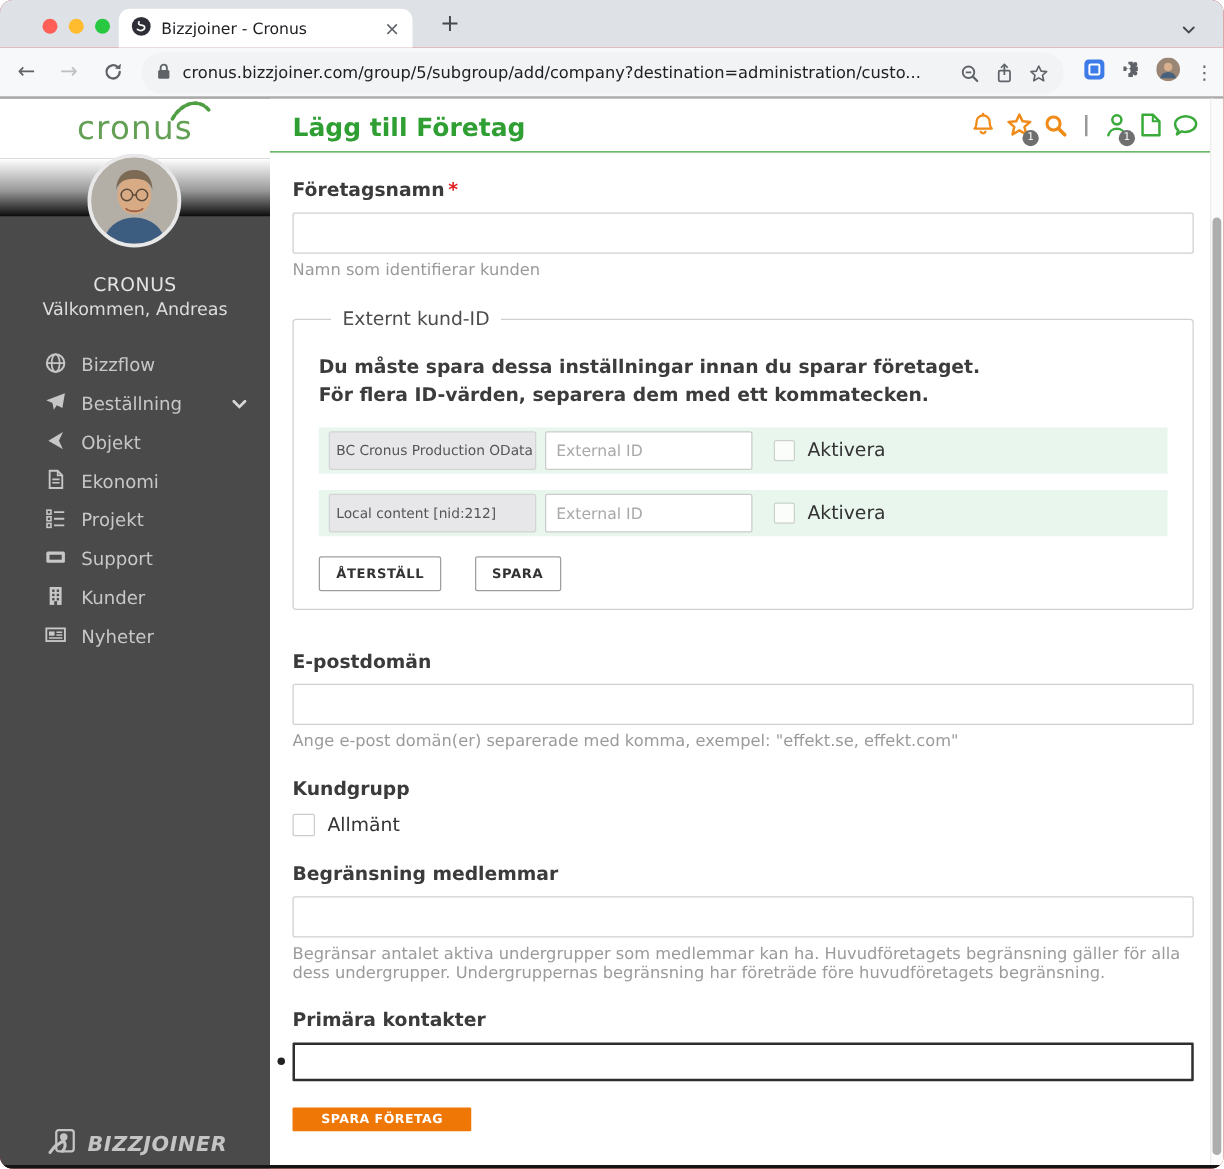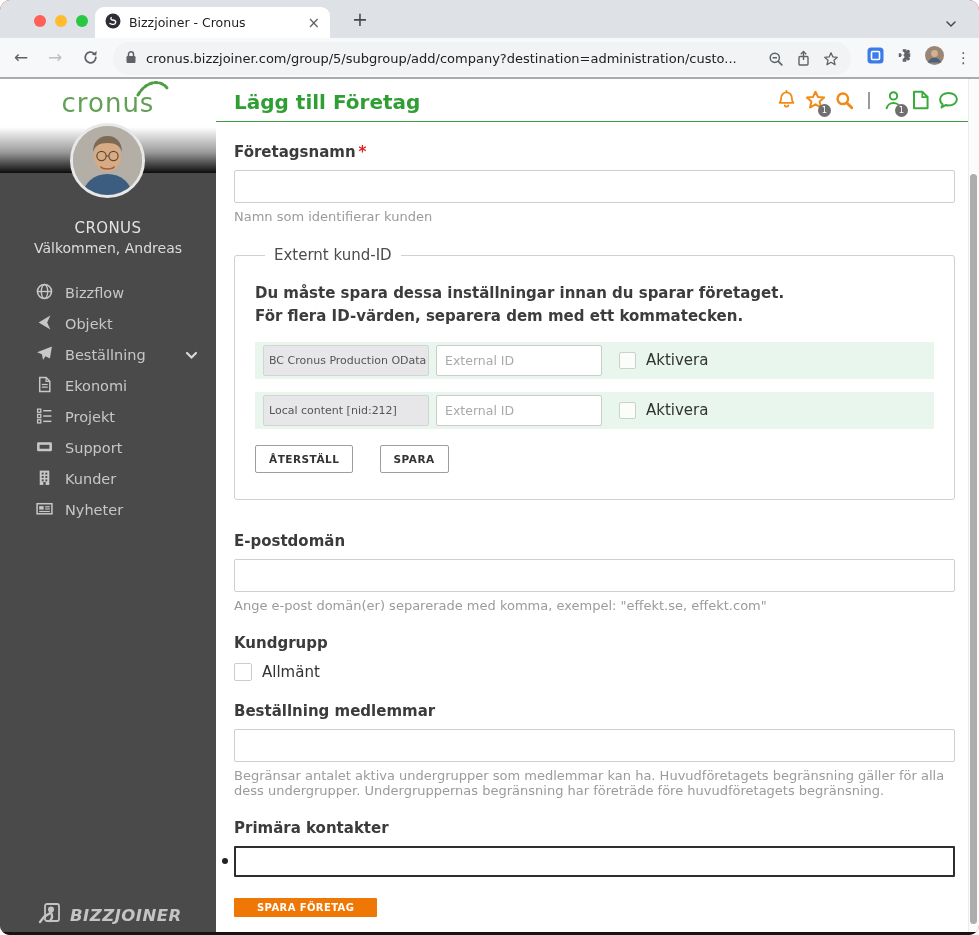--- a/index.html
+++ b/index.html
@@ -55,21 +55,21 @@
   .hdr-sep { width:2px; height:17px; background:#9a9a9a; margin:0 5px; }
   .badge { position:absolute; right:-5px; bottom:-7px; width:13px; height:13px; border-radius:50%; background:#6f6f6f; color:#fff; font-size:8.5px; text-align:center; line-height:13px; }
 
   .form-area { position:absolute; left:0; right:0; top:43px; bottom:0; padding:0 16px 0 18px; overflow:hidden; }
   .field-label { font-size:15px; font-weight:700; color:#3b3b3b; margin-top:21px; }
   .req { color:#e02020; margin-left:3px; }
   .text-input { width:100%; height:33px; border:1px solid #cfcfcf; border-radius:2px; margin-top:9px; padding:0 9px; font-size:13.5px; color:#333; font-family:inherit; outline:none; }
   .text-input::placeholder { color:#a5a5a5; }
   .help { font-size:13px; color:#9b9b9b; margin-top:6px; }
 
-  fieldset.extid { margin-top:22px; border:1px solid #d0d0d0; border-radius:3px; padding:6px 20px 26px 20px; }
+  fieldset.extid { margin-top:22px; border:1px solid #d0d0d0; border-radius:3px; padding:6px 20px 14px 20px; }
   fieldset.extid legend { font-size:15px; color:#4c4c4c; margin-left:10px; padding:0 9px; }
   .extid-note { font-size:15px; font-weight:700; color:#3c3c3c; line-height:1.55; margin-top:12px; }
   .extid-row { display:flex; align-items:center; background:#e8f6ee; height:37px; margin-top:13px; padding:0 8px; }
   .src-box { width:166px; height:31px; background:#e7e6e9; border:1px solid #d4d4d4; border-radius:2px; font-size:11px; color:#555; line-height:29px; padding:0 5px; white-space:nowrap; overflow:hidden; }
   .extid-input { width:166px; height:31px; border:1px solid #ccc; border-radius:2px; margin-left:7px; padding:0 8px; font-size:12.5px; color:#333; font-family:inherit; outline:none; background:#fff; }
   .extid-input::placeholder { color:#a9a9a9; }
   .cbox { width:17px; height:17px; border:1px solid #c9d2cc; border-radius:2px; background:#fbfdfb; margin-left:17px; cursor:pointer; flex:none; }
   .cbox-label { font-size:15px; color:#333; margin-left:10px; cursor:pointer; }
   .extid-btns { margin-top:16px; }
   .btn-secondary { display:inline-block; background:#fff; border:1px solid #9e9e9e; color:#333; font-size:10.5px; font-weight:700; letter-spacing:.5px; padding:7px 13px; border-radius:2px; margin-right:21px; cursor:pointer; font-family:inherit; }
@@ -207,32 +207,32 @@
       <div class="menu-item">
         <span><svg width="17" height="17" viewBox="0 0 16 16">
               <circle cx="8" cy="8" r="6.6" stroke="#c7c7c7" stroke-width="1.5" fill="none"></circle>
               <ellipse cx="8" cy="8" rx="3" ry="6.6" stroke="#c7c7c7" stroke-width="1.3" fill="none"></ellipse>
               <line x1="1.4" y1="8" x2="14.6" y2="8" stroke="#c7c7c7" stroke-width="1.3"></line>
             </svg></span>
         <span class="mi-label">Bizzflow</span>
       </div>
       <div class="menu-item">
         <span><svg width="17" height="17" viewBox="0 0 16 16">
-              <path d="M13.5 1.5 2.5 8l11 6.5-3-6.5Z" fill="#c7c7c7"></path>
-            </svg></span>
-        <span class="mi-label">Objekt</span>
-      </div>
-      <div class="menu-item">
-        <span><svg width="17" height="17" viewBox="0 0 16 16">
               <path d="M15 1.5 1 6.8l4.6 2L6.6 14l2.3-3.4 4.2 2Z" fill="#c7c7c7"></path>
             </svg></span>
         <span class="mi-label">Beställning</span>
         <span class="mi-chev"><svg width="13" height="9" viewBox="0 0 13 9">
               <polyline points="2,2 6.5,6.5 11,2" stroke="#d8d8d8" stroke-width="2.2" fill="none" stroke-linecap="round"></polyline>
             </svg></span>
+      </div>
+      <div class="menu-item">
+        <span><svg width="17" height="17" viewBox="0 0 16 16">
+              <path d="M13.5 1.5 2.5 8l11 6.5-3-6.5Z" fill="#c7c7c7"></path>
+            </svg></span>
+        <span class="mi-label">Objekt</span>
       </div>
       <div class="menu-item">
         <span><svg width="17" height="17" viewBox="0 0 16 16">
               <path d="M3.5 1.5h6L13 5v9.5H3.5Z" stroke="#c7c7c7" stroke-width="1.4" fill="none"></path>
               <path d="M9.5 1.5V5H13" stroke="#c7c7c7" stroke-width="1.2" fill="none"></path>
               <line x1="5.5" y1="8" x2="11" y2="8" stroke="#c7c7c7" stroke-width="1.2"></line>
               <line x1="5.5" y1="10.5" x2="11" y2="10.5" stroke="#c7c7c7" stroke-width="1.2"></line>
             </svg></span>
         <span class="mi-label">Ekonomi</span>
       </div>
@@ -376,21 +376,21 @@
       <div class="field-label" style="margin-top:32px;">E-postdomän</div>
       <input class="text-input" type="text" value="" style="">
       <div class="help">Ange e-post domän(er) separerade med komma, exempel: "effekt.se, effekt.com"</div>
 
       <div class="field-label">Kundgrupp</div>
       <div class="group-row">
         <span class="cbox-plain"></span>
         <span class="cbox-label">Allmänt</span>
       </div>
 
-      <div class="field-label">Beställning medlemmar</div>
+      <div class="field-label">Begränsning medlemmar</div>
       <input class="text-input" type="text" value="" style="">
       <div class="help">Begränsar antalet aktiva undergrupper som medlemmar kan ha. Huvudföretagets begränsning gäller för alla dess undergrupper. Undergruppernas begränsning har företräde före huvudföretagets begränsning.</div>
 
       <div class="field-label">Primära kontakter</div>
       <div class="pc-wrap">
         <span class="pc-bullet"></span>
         <input class="pc-input" type="text" value="" style="">
       </div>
 
       <button class="btn-submit">SPARA FÖRETAG</button>

